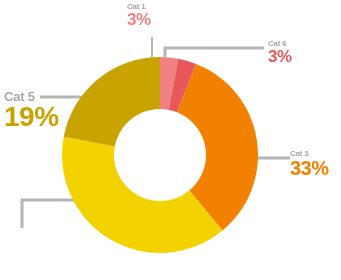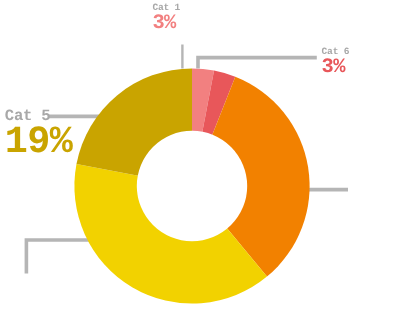--- a/index.html
+++ b/index.html
@@ -4,21 +4,21 @@
 <title>Donut Chart</title>
 <style>
   html,body{margin:0;padding:0;}
   body{
     width:341px;height:280px;
     background:#ffffff;
     font-family:"Liberation Sans", sans-serif;
     overflow:hidden;
     position:relative;
   }
-  #chart-root{position:absolute;left:0;top:0;width:275px;height:280px;font-family:Liberation Mono, monospace;}
+  #chart-root{position:absolute;left:0;top:0;width:275px;height:280px;}
   svg.chart-svg{position:absolute;left:0;top:0;width:341px;height:280px;display:block;}
 
   .label-group{position:absolute;}
   .label-cat{
     color:#a8a8a8;
     font-weight:bold;
     line-height:1;
     white-space:nowrap;
     letter-spacing:-0.2px;
   }
@@ -26,21 +26,21 @@
     font-weight:bold;
     line-height:1;
     white-space:nowrap;
     letter-spacing:-0.5px;
   }
   .sz-sm .label-cat{font-size:8px;}
   .sz-sm .label-val{font-size:17px;}
   .sz-md .label-cat{font-size:8px;}
   .sz-md .label-val{font-size:20px;}
   .sz-lg .label-cat{font-size:13px;}
-  .sz-lg .label-val{font-size:32px;}
+  .sz-lg .label-val{font-size:28px;}
   .al-l{text-align:left;}
 </style>
 </head>
 <body>
 
 <div id="chart-root">
 
   <svg class="chart-svg" viewBox="0 0 341 280">
 
     <g>
@@ -70,20 +70,24 @@
   <div class="label-group sz-sm al-l" style="left:127px;top:3px;">
     <div class="label-cat" style="color: rgb(168, 168, 168);">Cat 1</div>
     <div class="label-val" id="val-salmon" style="color: rgb(242, 128, 128);">3%</div>
   </div>
 
   <div class="label-group sz-sm al-l" style="left:268px;top:40px;">
     <div class="label-cat" style="color: rgb(168, 168, 168);">Cat 6</div>
     <div class="label-val" id="val-coral" style="color: rgb(232, 87, 90);">3%</div>
   </div>
 
+  <div class="label-group sz-md al-l" style="left:290px;top:150px;">
+    <div class="label-cat" style="color: rgb(168, 168, 168);">Cat 3</div>
+    <div class="label-val" id="val-orange" style="color: rgb(242, 129, 0);">33%</div>
+  </div>
 
 
   <div class="label-group sz-lg al-l" style="left:4px;top:90px;">
     <div class="label-cat" style="color: rgb(168, 168, 168);">Cat 5</div>
     <div class="label-val" id="val-gold" style="color: rgb(201, 164, 0);">19%</div>
   </div>
 
 </div>
 
 </body></html>

